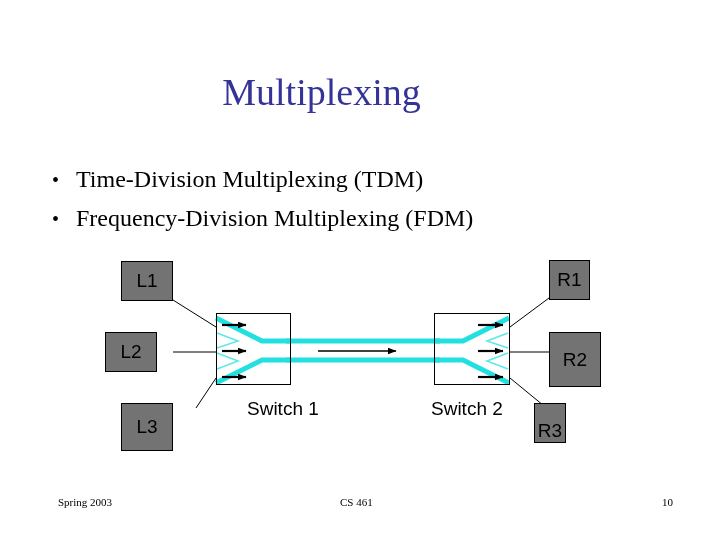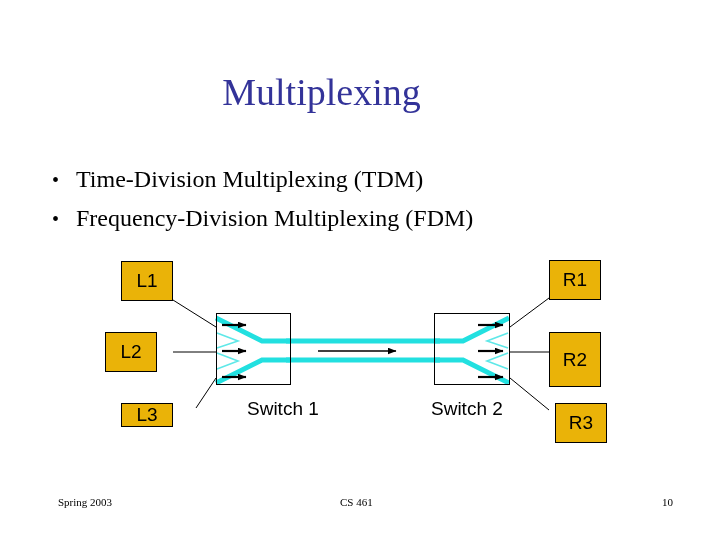--- a/index.html
+++ b/index.html
@@ -64,21 +64,21 @@
     left: 0;
     top: 0;
     width: 720px;
     height: 540px;
   }
   #diagram svg { display: block; }
 
   .node-box {
     position: absolute;
     border: 1px solid #000000;
-    background: #eab308;
+    background: #737373;
     display: flex;
     align-items: center;
     justify-content: center;
     font-family: "Liberation Sans", "DejaVu Sans", sans-serif;
     font-size: 19px;
     color: #000000;
     box-sizing: border-box;
   }
   .switch-box {
     position: absolute;
@@ -174,31 +174,31 @@
 
     <div class="switch-label" style="left:203px; top:398px;margin-left:44px;">Switch 1</div>
     <div class="switch-label" style="left:431px; top:398px;">Switch 2</div>
 
     <div class="node-box" style="left:121px; top:261px; width:52px; height:40px;">
       <span>L1</span>
     </div>
     <div class="node-box" style="left:105px; top:332px; width:52px; height:40px;">
       <span>L2</span>
     </div>
-    <div class="node-box" style="left:121px; top:403px; width:52px; height:24px;">
+    <div class="node-box" style="left:121px; top:403px; width:52px; height:48px;">
       <span>L3</span>
     </div>
 
-    <div class="node-box" style="left:549px; top:260px; width:52px; height:40px;align-items:center;">
+    <div class="node-box" style="left:549px; top:260px; width:41px; height:40px;align-items:center;">
       <span>R1</span>
     </div>
     <div class="node-box" style="left:549px; top:332px; width:52px; height:55px;">
       <span>R2</span>
     </div>
-    <div class="node-box" style="left:555px; top:403px; width:52px; height:40px;">
+    <div class="node-box" style="left:534px; top:403px; width:32px; height:40px;align-items:flex-end;">
       <span>R3</span>
     </div>
 
   </div>
 
   <div class="footer-text" id="footer-left">Spring 2003</div>
   <div class="footer-text" id="footer-mid">CS 461</div>
   <div class="footer-text" id="footer-right">10</div>
 
 </div>

